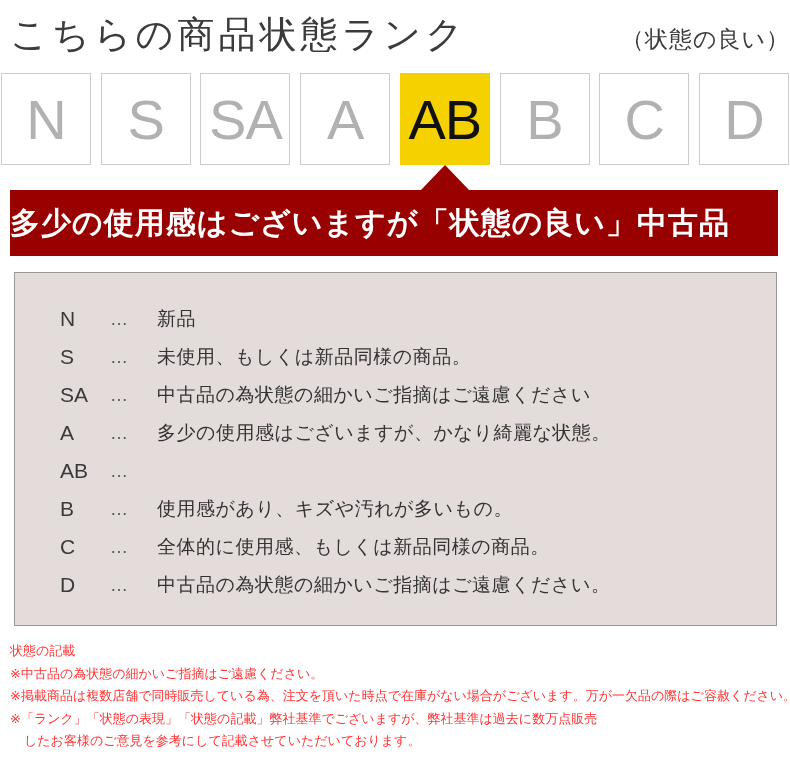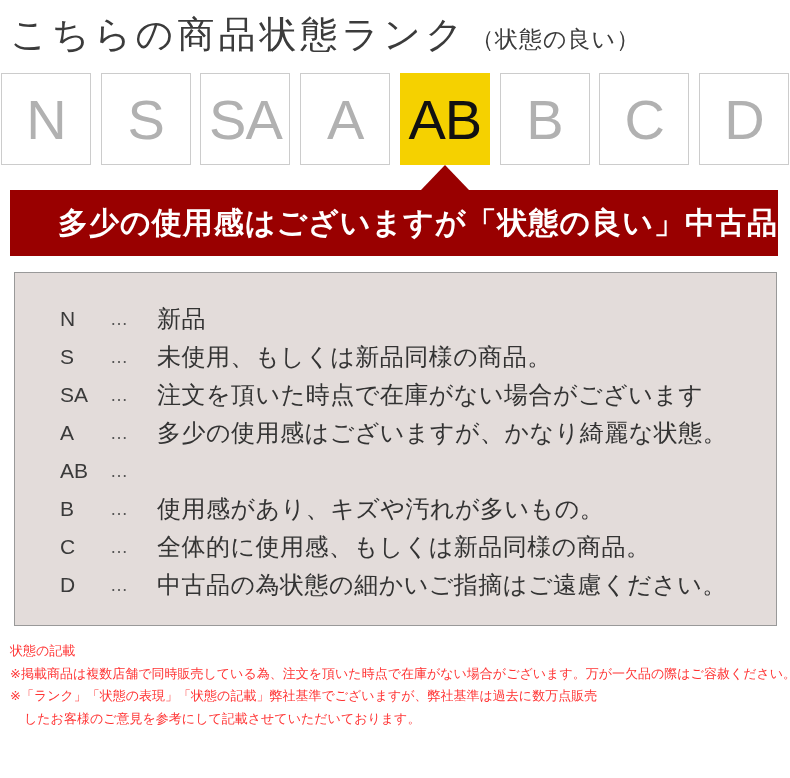--- a/index.html
+++ b/index.html
@@ -10,20 +10,21 @@
     position: relative;
   }
 
   
   .title-wrap {
     padding: 10px 0 0 10px;
     display: flex; align-items: baseline;
     color: #3b3b3b;
     font-family: Liberation Mono, monospace;
     white-space: nowrap;
+    justify-content: space-between;
   }
   .title-main { font-size: 37px; letter-spacing: 4px; }
   .title-sub  { font-size: 23px; letter-spacing: 1px; margin-left: 4px; }
 
   
   .ranks-row {
     margin-top: 13px;
     padding: 0 1px;
     display: flex;
     justify-content: space-between;
@@ -51,41 +52,41 @@
     border-right: 24px solid transparent;
     border-bottom: 25px solid #990000;
   }
   .banner {
     margin-left: 10px;
     width: 768px; height: 66px;
     background: #990000;
     color: #ffffff;
     font-size: 30px; font-weight: bold;
     letter-spacing: 1px;
-    display: flex; align-items: center; justify-content: flex-end;
+    display: flex; align-items: center; justify-content: flex-start;
     white-space: nowrap;
   }
 
   
   .rank-table {
     margin: 16px 13px 0 14px;
     width: 763px;
     background: #e3dcda;
     border: 1px solid #999999;
     padding: 27px 10px 21px 45px;
     color: #333333;
   }
   .rank-table-row {
     display: flex; align-items: center;
     height: 38px;
     white-space: nowrap;
   }
   .rank-table-rank { width: 50px; font-size: 21px; color: #3a3a3a; }
   .rank-table-dots { width: 47px; font-size: 18px; color: #555555; letter-spacing: 1px; }
-  .rank-table-desc { font-size: 24px; color: #333333; letter-spacing: 0.5px; }
+  .rank-table-desc { font-size: 19px; color: #333333; letter-spacing: 0.5px; }
 
   
   .notes {
     margin: 14px 0 0 10px;
     color: #ff3333;
     font-size: 13px;
     line-height: 22.5px;
     white-space: nowrap;
   }
   .note-line.continued { padding-left: 14px; font-family: Liberation Serif, serif; }
@@ -121,21 +122,21 @@
     <span class="rank-table-desc">新品</span>
   </div>
   <div class="rank-table-row">
     <span class="rank-table-rank">S</span>
     <span class="rank-table-dots">…</span>
     <span class="rank-table-desc">未使用、もしくは新品同様の商品。</span>
   </div>
   <div class="rank-table-row">
     <span class="rank-table-rank">SA</span>
     <span class="rank-table-dots">…</span>
-    <span class="rank-table-desc">注文を頂いた時点で在庫がない場合がございます</span>
+    <span class="rank-table-desc">中古品の為状態の細かいご指摘はご遠慮ください</span>
   </div>
   <div class="rank-table-row">
     <span class="rank-table-rank">A</span>
     <span class="rank-table-dots">…</span>
     <span class="rank-table-desc">多少の使用感はございますが、かなり綺麗な状態。</span>
   </div>
   <div class="rank-table-row">
     <span class="rank-table-rank">AB</span>
     <span class="rank-table-dots">…</span>
   </div>
@@ -151,16 +152,17 @@
   </div>
   <div class="rank-table-row">
     <span class="rank-table-rank">D</span>
     <span class="rank-table-dots">…</span>
     <span class="rank-table-desc">中古品の為状態の細かいご指摘はご遠慮ください。</span>
   </div>
 </div>
 
 <div class="notes">
   <div class="note-heading">状態の記載</div>
+  <div class="note-line">※中古品の為状態の細かいご指摘はご遠慮ください。</div>
   <div class="note-line">※掲載商品は複数店舗で同時販売している為、注文を頂いた時点で在庫がない場合がございます。万が一欠品の際はご容赦ください。</div>
   <div class="note-line">※「ランク」「状態の表現」「状態の記載」弊社基準でございますが、弊社基準は過去に数万点販売</div>
   <div class="note-line continued">したお客様のご意見を参考にして記載させていただいております。</div>
 </div>
 
 </body></html>

